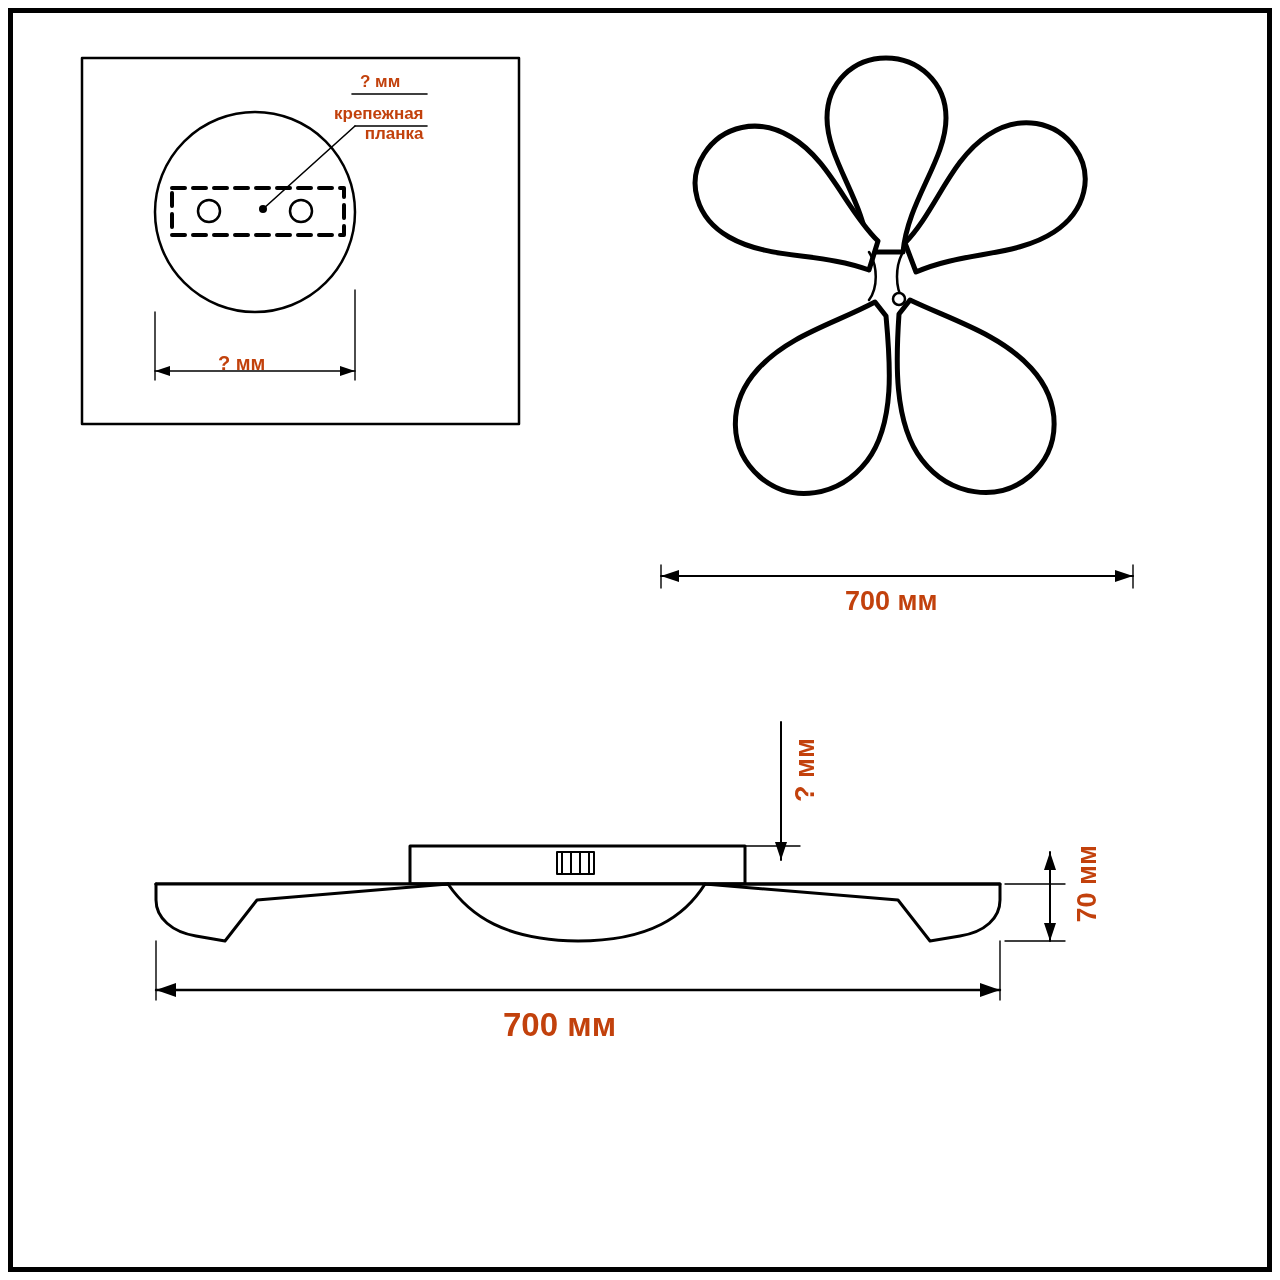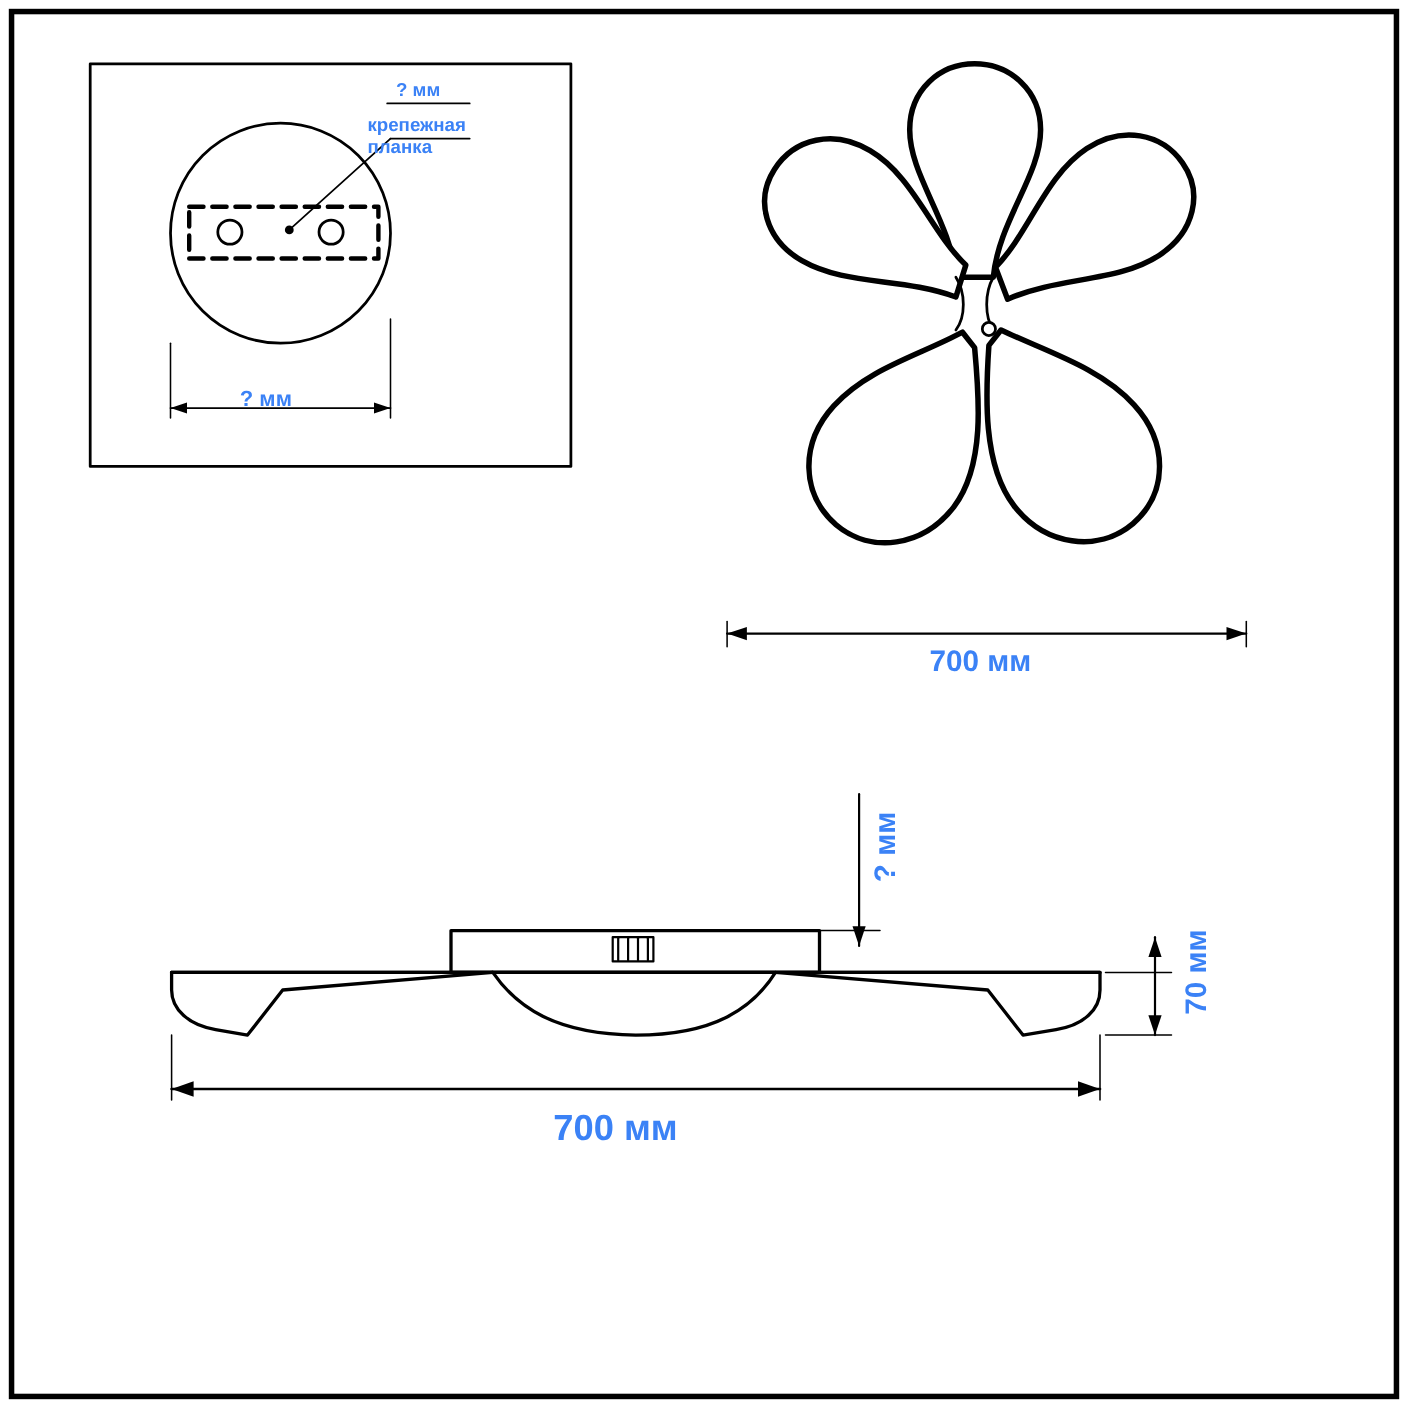--- a/index.html
+++ b/index.html
@@ -26,35 +26,35 @@
   }
   svg.diagram {
     position: absolute;
     left: 0;
     top: 0;
     width: 1280px;
     height: 1280px;
   }
   .label {
     position: absolute;
-    color: #3b82f6;
+    color: #c2410c;
     font-weight: bold;
     white-space: pre;
     line-height: 1.15;
   }
   .lbl-mount-q {
     left: 360px;
     top: 72px;
     font-size: 17px;
   }
   .lbl-mount-name {
     left: 334px;
     top: 104px;
     font-size: 17px;
-    text-align: left;
+    text-align: right;
   }
   .lbl-plate-width {
     left: 218px;
     top: 352px;
     font-size: 20px;
   }
   .lbl-top-width {
     left: 845px;
     top: 586px;
     font-size: 27px;

